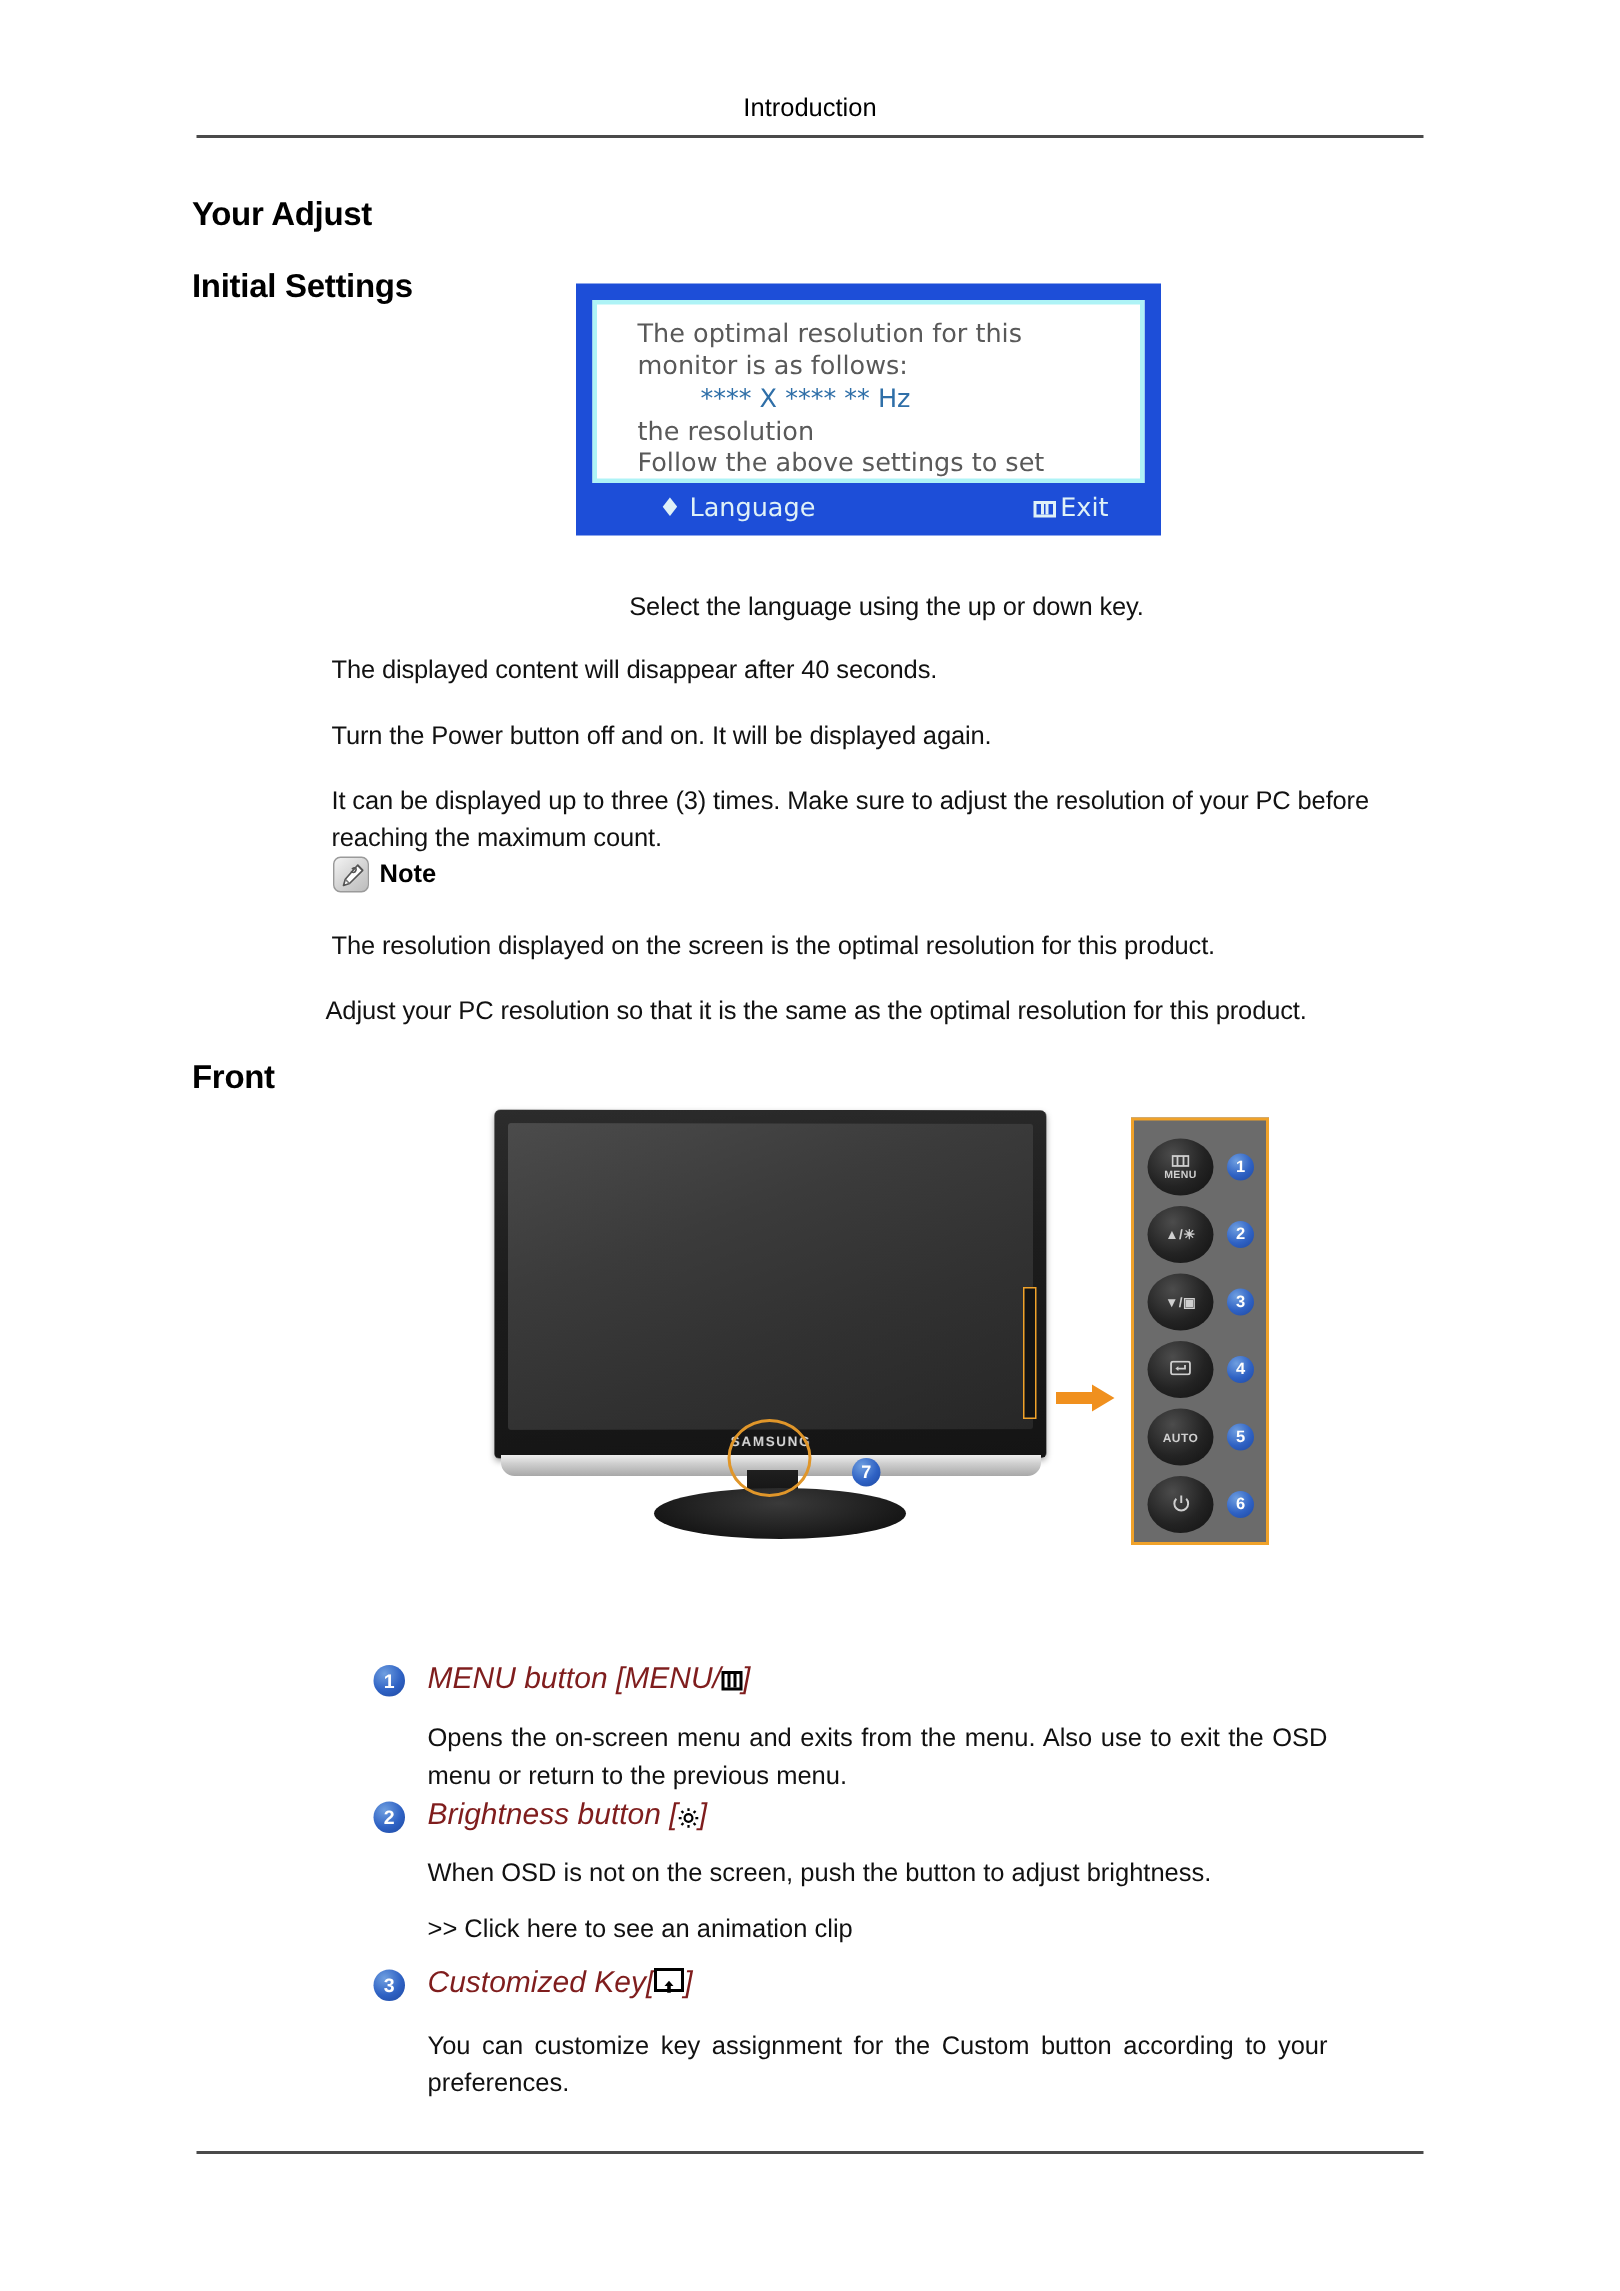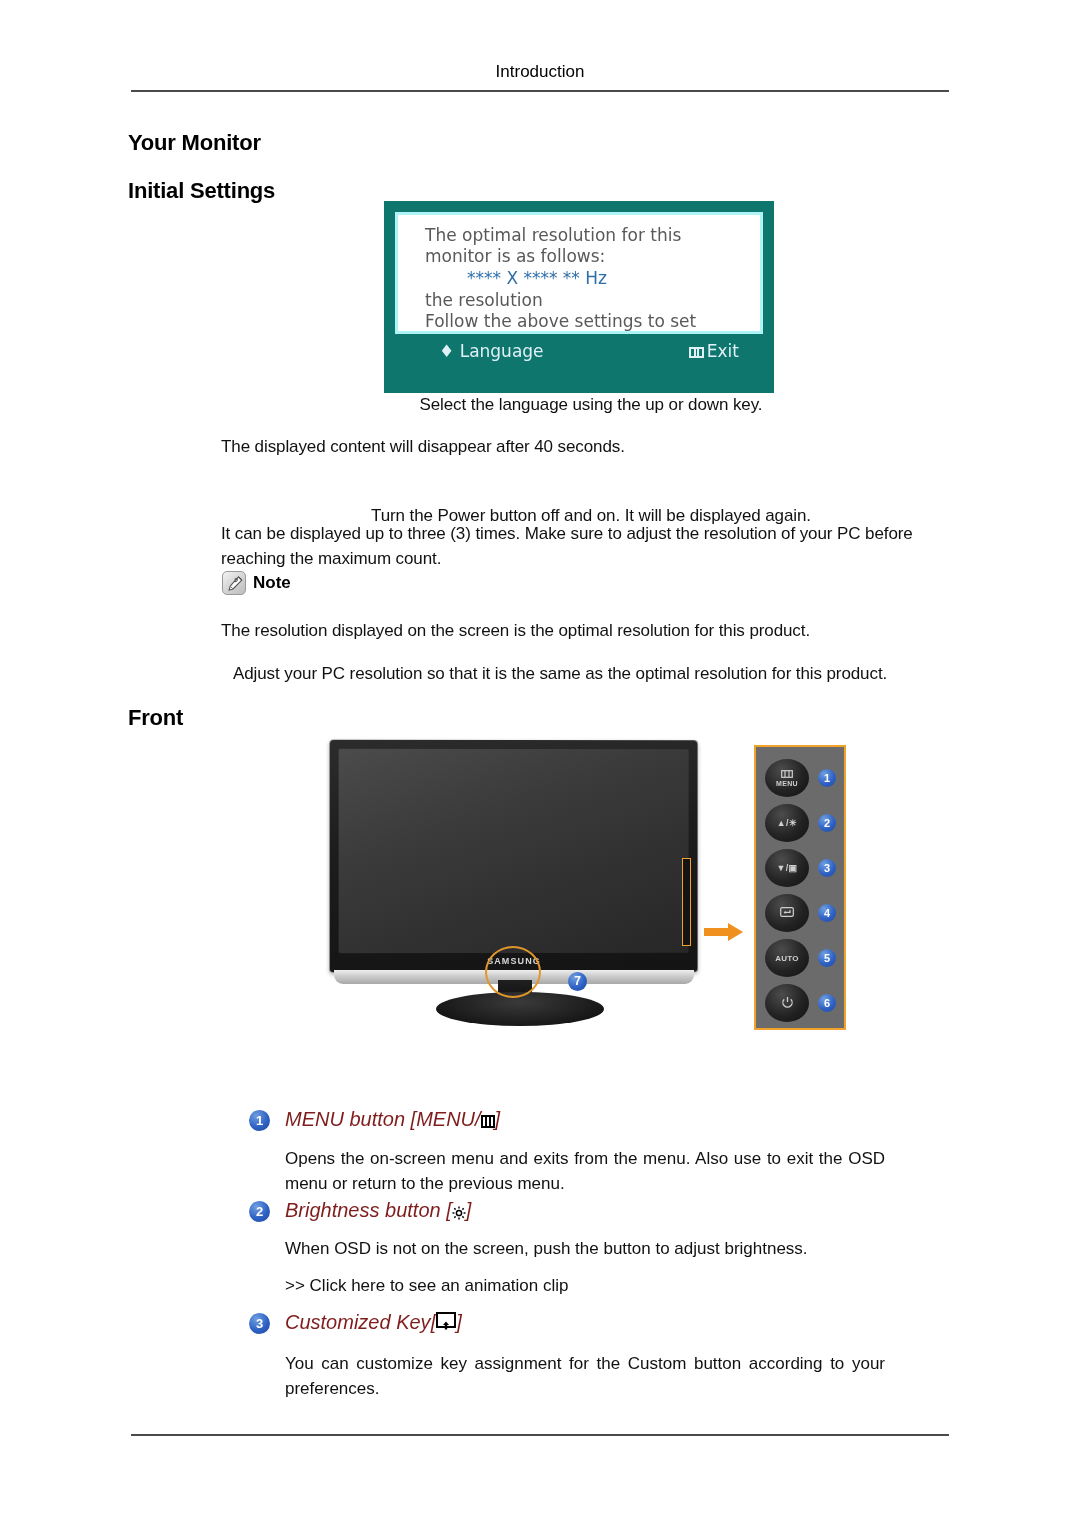--- a/index.html
+++ b/index.html
@@ -56,24 +56,24 @@
     color: #000;
   }
   #heading-your-monitor { left: 128px; top: 130px; }
   #heading-initial-settings { left: 128px; top: 178px; }
   #heading-front { left: 128px; top: 705px; }
 
   
   .osd {
     position: absolute;
     left: 384px;
-    top: 201px;
+    top: 189px;
     width: 390px;
-    height: 192px;
-    background: #0f766e;
+    height: 168px;
+    background: #1d4ed8;
     box-sizing: border-box;
     padding: 11px 11px 0 11px;
   }
   .osd-inner {
     width: 100%;
     height: 122px;
     background: #ffffff;
     border: 3px solid #aef3f6;
     box-sizing: border-box;
     padding: 10px 0 0 27px;
@@ -130,24 +130,24 @@
   
   .para {
     position: absolute;
     font-size: 17px;
     line-height: 25px;
     color: #111;
     letter-spacing: -0.1px;
   }
   #para-select-language  { left: 221px; top: 392px; width: 740px; text-align: center; }
   #para-disappear        { left: 221px; top: 434px; width: 740px; }
-  #para-power-button     { left: 221px; top: 503px; width: 740px; text-align: center; }
+  #para-power-button     { left: 221px; top: 478px; width: 740px; }
   #para-three-times      { left: 221px; top: 521px; width: 740px; }
   #para-note-1           { left: 221px; top: 618px; width: 740px; }
-  #para-note-2           { left: 233px; top: 661px; width: 740px; }
+  #para-note-2           { left: 217px; top: 661px; width: 740px; }
 
   
   .note-row {
     position: absolute;
     left: 222px;
     top: 571px;
     display: flex;
     align-items: center;
     gap: 7px;
   }
@@ -405,21 +405,21 @@
   }
 </style>
 </head>
 <body>
 
 <div class="page">
 
   <div class="running-header">Introduction</div>
   <div class="header-rule"></div>
 
-  <div class="h1" id="heading-your-monitor">Your Monitor</div>
+  <div class="h1" id="heading-your-monitor">Your Adjust</div>
   <div class="h1" id="heading-initial-settings">Initial Settings</div>
 
   <div class="osd">
     <div class="osd-inner">
       <div class="osd-line">The optimal resolution for this</div>
       <div class="osd-line">monitor is as follows:</div>
       <div class="osd-res">**** X **** ** Hz</div>
       <div class="osd-line">the resolution</div>
       <div class="osd-line">Follow the above settings to set</div>
     </div>

